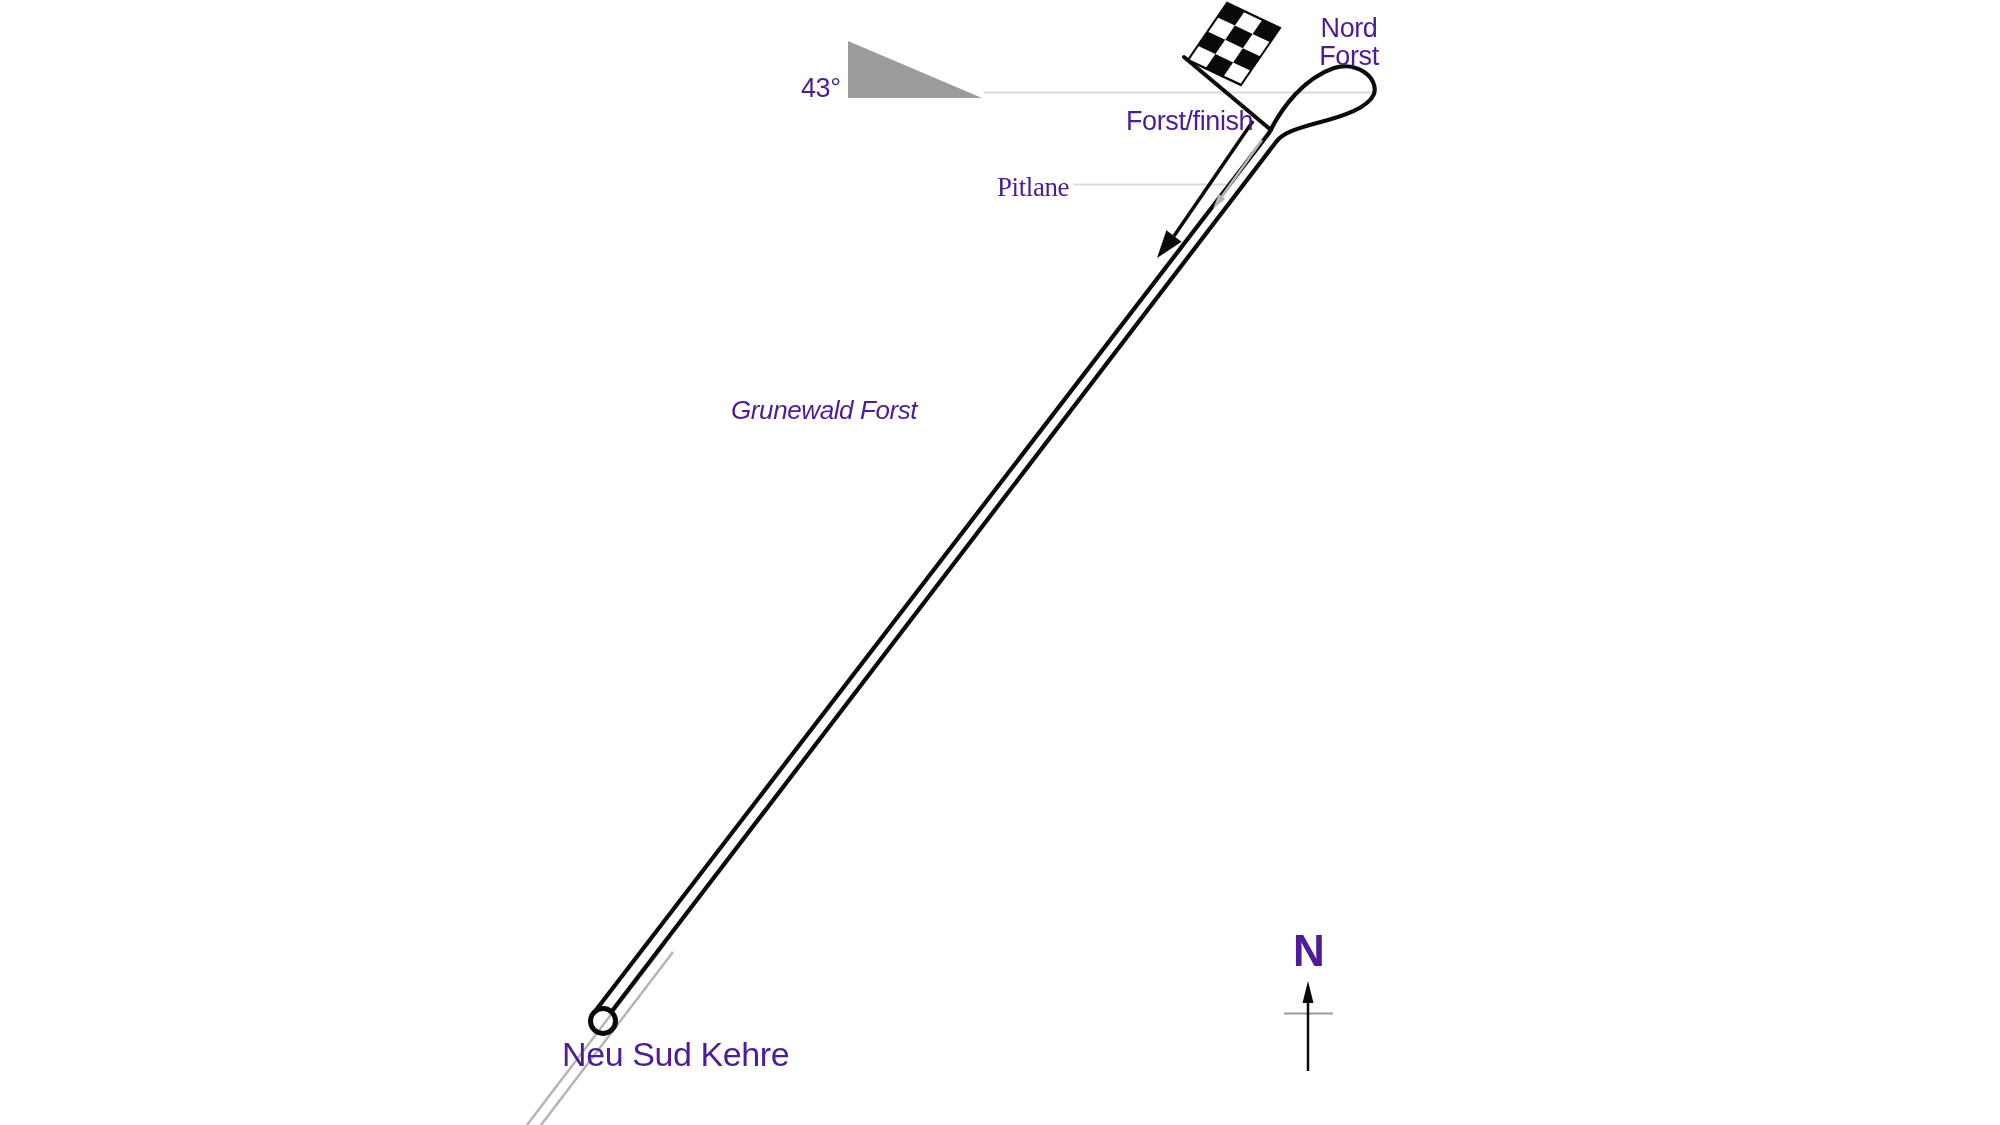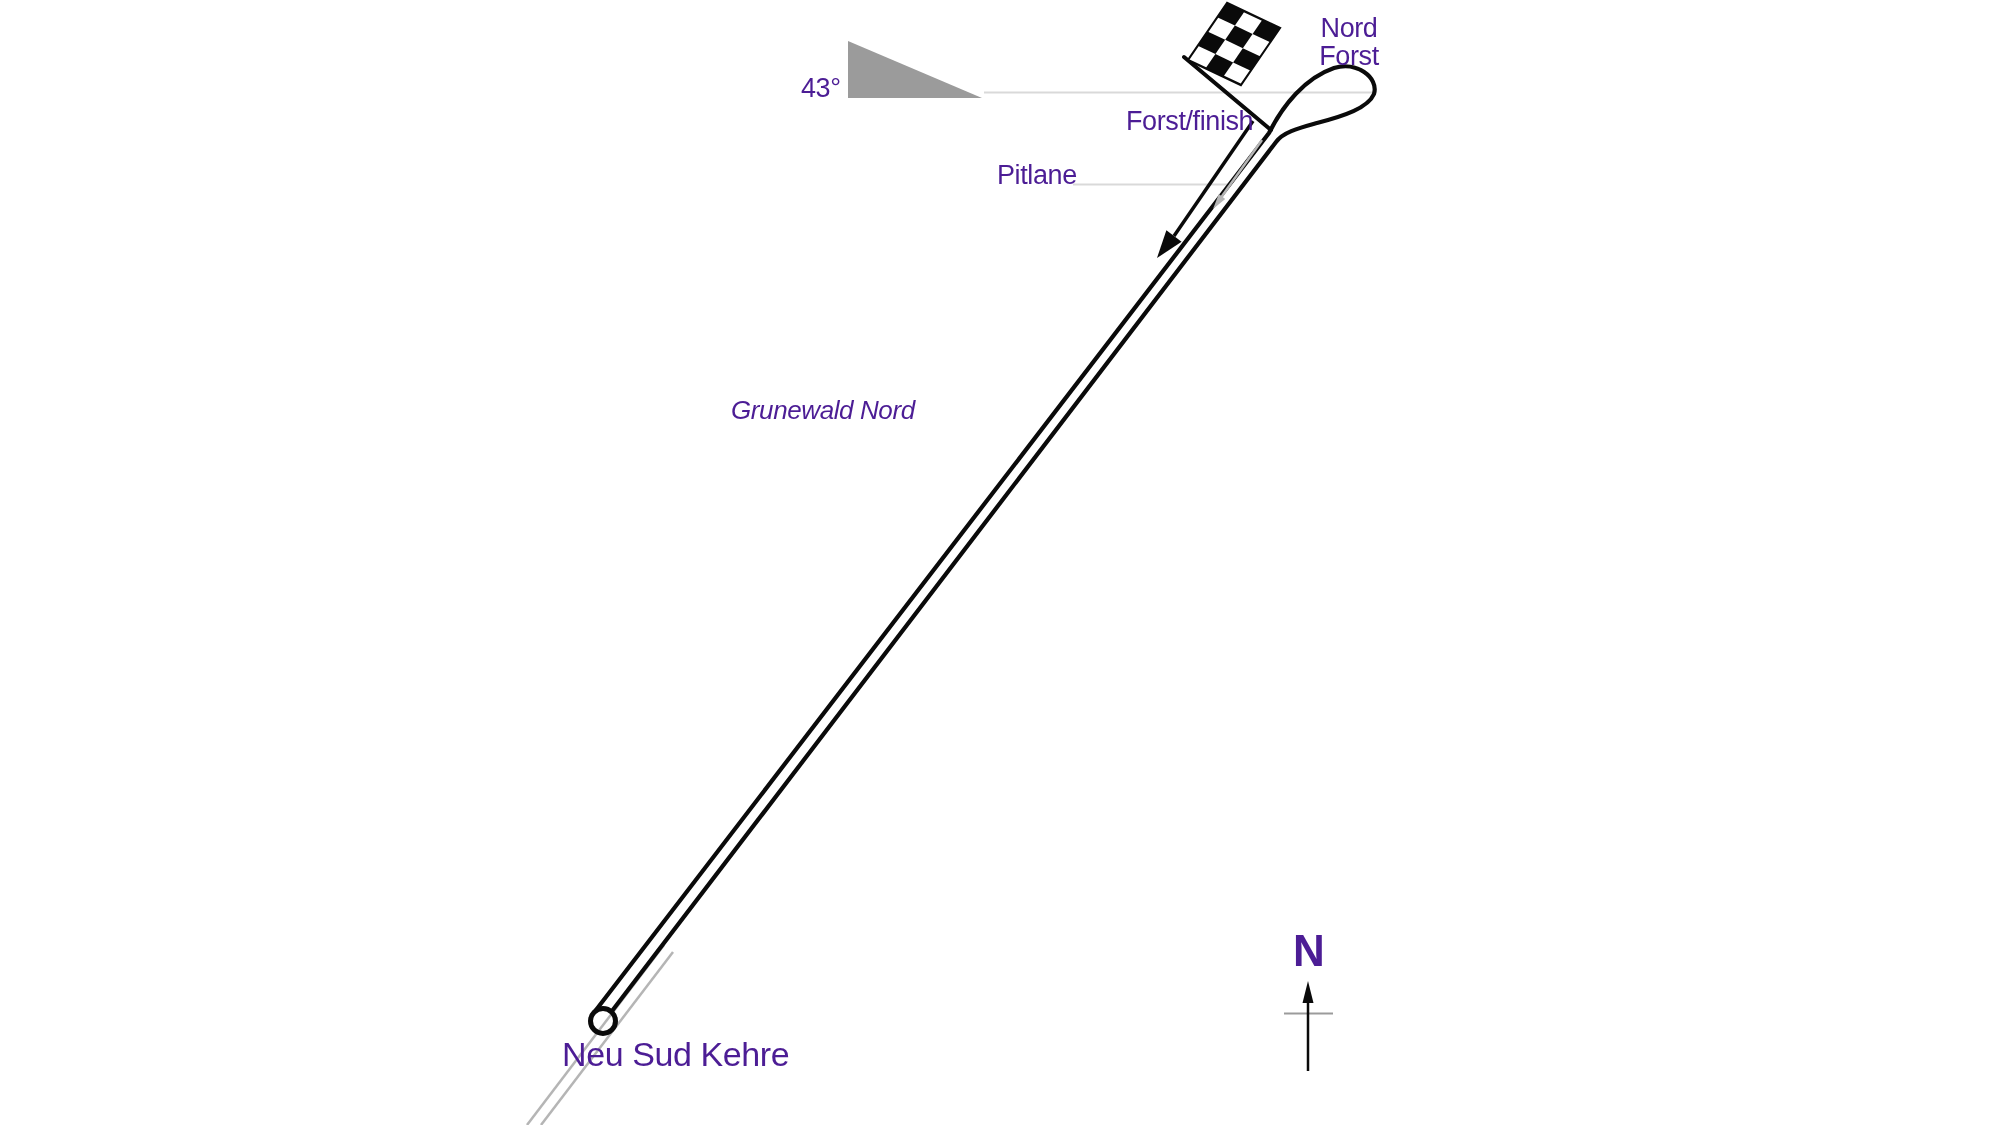--- a/index.html
+++ b/index.html
@@ -15,21 +15,21 @@
   .lbl{
     position:absolute;
     font-size:27px;
     letter-spacing:-0.4px;
     white-space:nowrap;
     color:#4c1d95;
     line-height:1.05;
   }
   .lbl-43{left:801px;top:74px;}
   .lbl-startfinish{left:1126px;top:107px;}
-  .lbl-pitlane{left:997px;top:161px;}
+  .lbl-pitlane{left:997px;top:173px;font-family:Liberation Serif, serif;}
   .lbl-nordkehre{left:1297px;top:14px;width:104px;text-align:center;}
   .lbl-forest{left:731px;top:397px;font-style:italic;font-size:26px;}
   .lbl-south{left:562px;top:1037px;font-size:34px;}
   .lbl-compass{left:1291px;top:928px;width:36px;text-align:center;font-size:44px;font-weight:600;letter-spacing:0;}
 </style>
 </head>
 <body>
 
 <div id="stage">
 
@@ -101,19 +101,19 @@
 
   <div class="lbl lbl-startfinish">Forst/finish</div>
 
   <div class="lbl lbl-pitlane">Pitlane</div>
 
   <div class="lbl lbl-nordkehre">
     <div>Nord</div>
     <div>Forst</div>
   </div>
 
-  <div class="lbl lbl-forest">Grunewald Nord</div>
+  <div class="lbl lbl-forest">Grunewald Forst</div>
 
   <div class="lbl lbl-south">Neu Sud Kehre</div>
 
   <div class="lbl lbl-compass">N</div>
 
 </div>
 
 </body></html>

